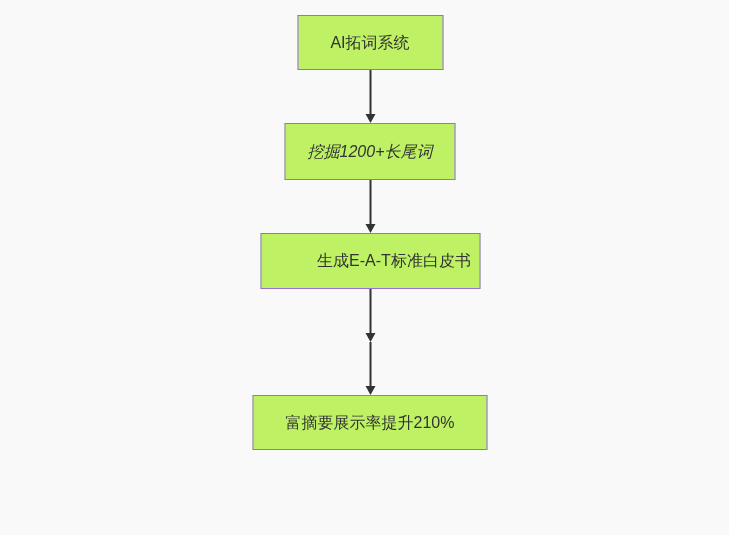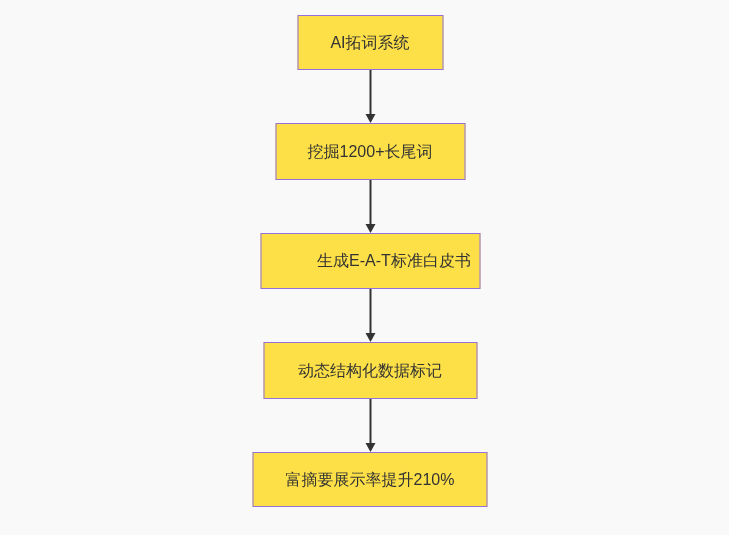--- a/index.html
+++ b/index.html
@@ -25,32 +25,32 @@
     transform: translateX(-50%);
     display: flex;
     flex-direction: column;
     align-items: center;
   }
 
   .flow-node {
     display: flex;
     align-items: center;
     justify-content: center;
-    background: #fde047;
+    background: #bef264;
     border: 1px solid #9370DB;
     color: #333333;
     font-size: 16px;
     line-height: 1;
     text-align: center;
     white-space: nowrap;
   }
 
   
   .n1 { width: 146px; height: 55px; }
-  .n2 { width: 190px; height: 57px; }
+  .n2 { width: 171px; height: 57px; font-style: italic; }
   .n3 { width: 220px; height: 56px; padding-left: 48px; }
   .n4 { width: 214px; height: 57px; }
   .n5 { width: 235px; height: 55px; justify-content: center; }
 
   .flow-connector {
     display: flex;
     flex-direction: column;
     align-items: center;
     height: 53px;
   }
@@ -96,23 +96,20 @@
 
     <div class="flow-node n3">
       <span>生成E-A-T标准白皮书</span>
     </div>
 
     <div class="flow-connector">
       <div class="arrow-line"></div>
       <div class="arrow-head"></div>
     </div>
 
-    <div class="flow-node n4">
-      <span>动态结构化数据标记</span>
-    </div>
 
     <div class="flow-connector">
       <div class="arrow-line"></div>
       <div class="arrow-head"></div>
     </div>
 
     <div class="flow-node n5">
       <span>富摘要展示率提升210%</span>
     </div>
 

